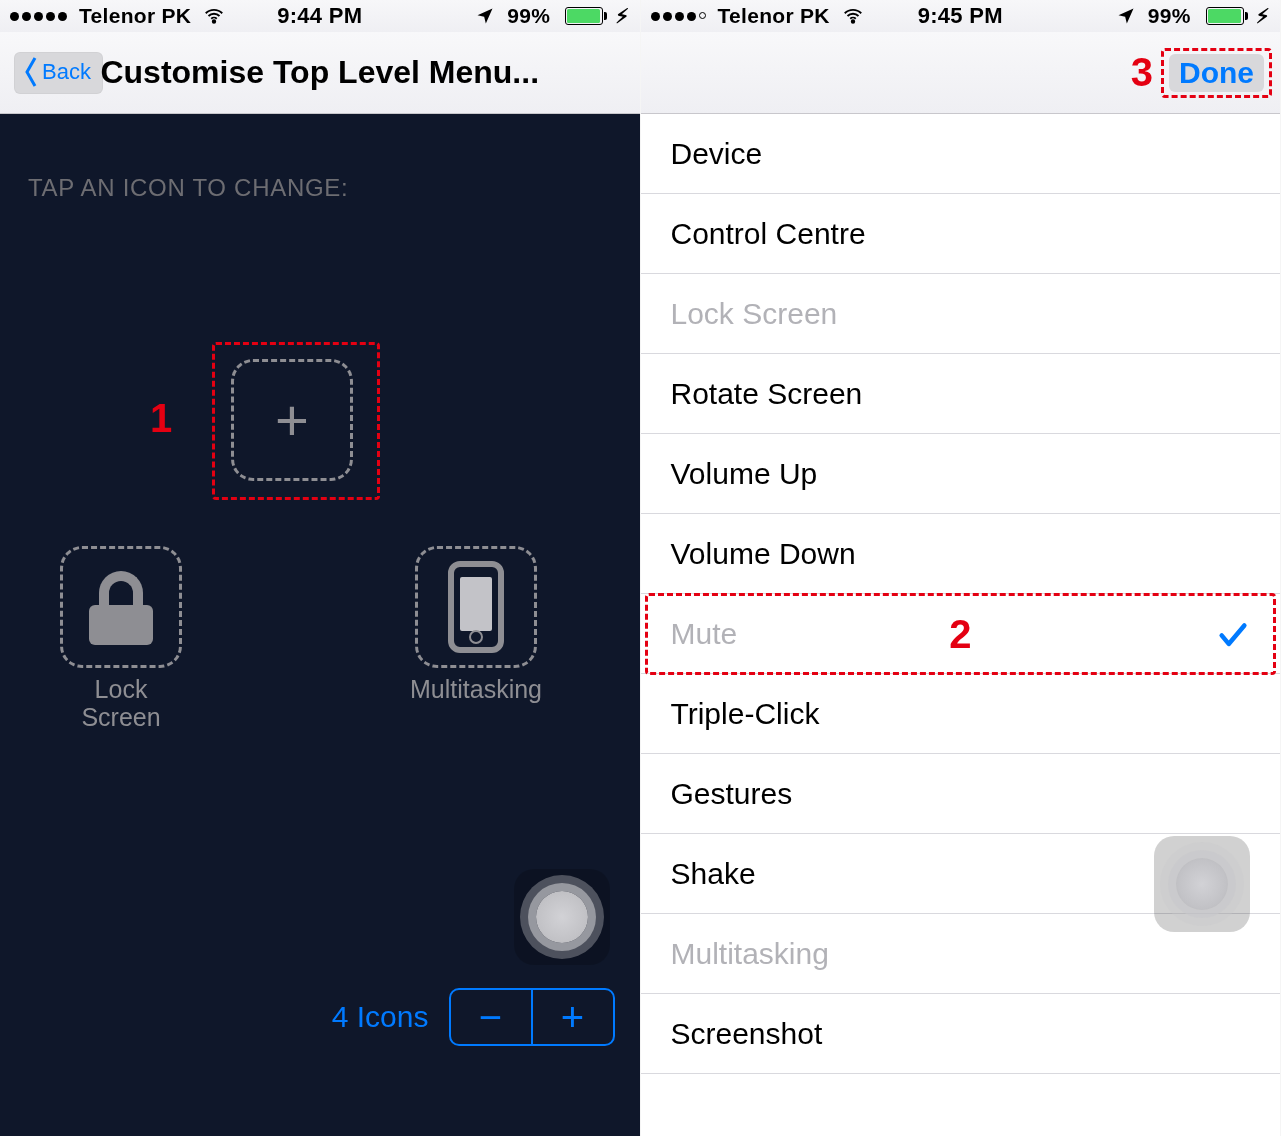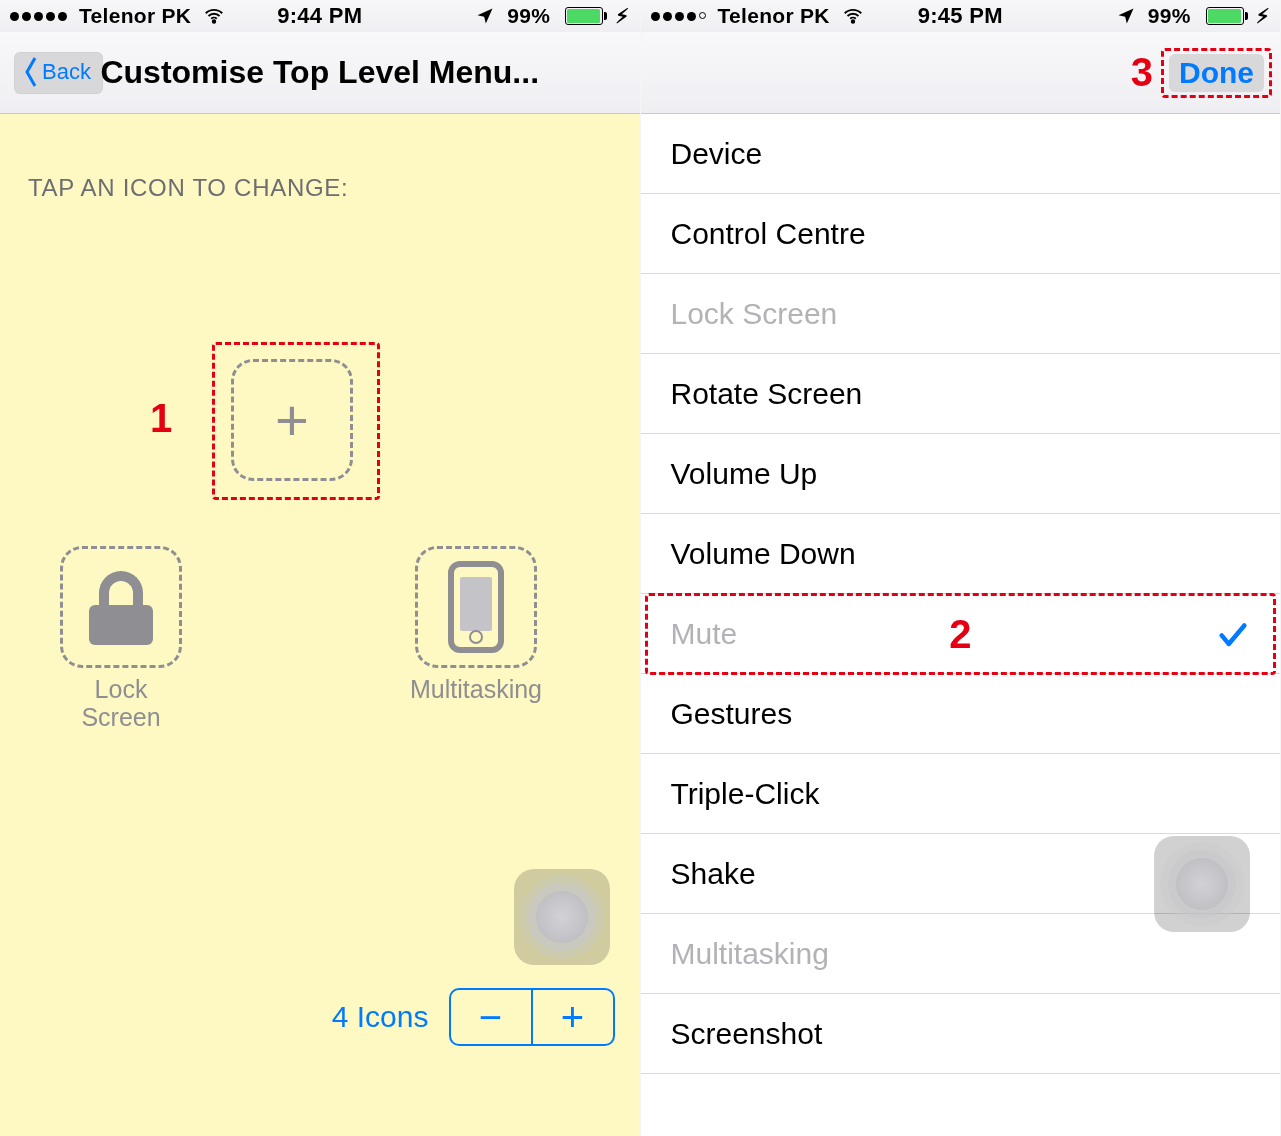--- a/index.html
+++ b/index.html
@@ -66,21 +66,21 @@
   .nav-done{
     color:#007aff; font-size:30px; font-weight:600;
     background: #d8d8db; border-radius:6px; padding:2px 10px;
   }
   .red-annot-box{
     position:absolute;
     border:3px dashed #e40012; border-radius:4px;
   }
 
   
-  .left-content { background:#fef9c3; flex:1; position:relative; }
+  .left-content { background:#0f172a; flex:1; position:relative; }
   .section-label { color:#6d6d72; font-size:24px; letter-spacing:.7px; padding: 60px 24px 0 28px; }
   .slot {
     position:absolute; width:122px;
     display:flex; flex-direction:column; align-items:center;
   }
   .dashed-box{
     width:122px; height:122px; border-radius:22px;
     border:3px dashed #8e8e93;
     display:flex; align-items:center; justify-content:center;
     background: rgba(255,255,255,0.0);
@@ -328,24 +328,24 @@
           </div>
           <div class="list-row disabled">
             <span>Mute</span>
             <span class="check-icon">
               <svg viewBox="0 0 24 24" fill="none" stroke="#007aff" stroke-width="3.2" stroke-linecap="round" stroke-linejoin="round">
                 <polyline points="4,13 9,19 20,6"></polyline>
               </svg>
             </span>
           </div>
           <div class="list-row">
+            <span>Triple-Click</span>
+          </div>
+          <div class="list-row">
             <span>Gestures</span>
-          </div>
-          <div class="list-row">
-            <span>Triple-Click</span>
           </div>
           <div class="list-row">
             <span>Shake</span>
           </div>
           <div class="list-row disabled">
             <span>Multitasking</span>
           </div>
           <div class="list-row">
             <span>Screenshot</span>
           </div>

